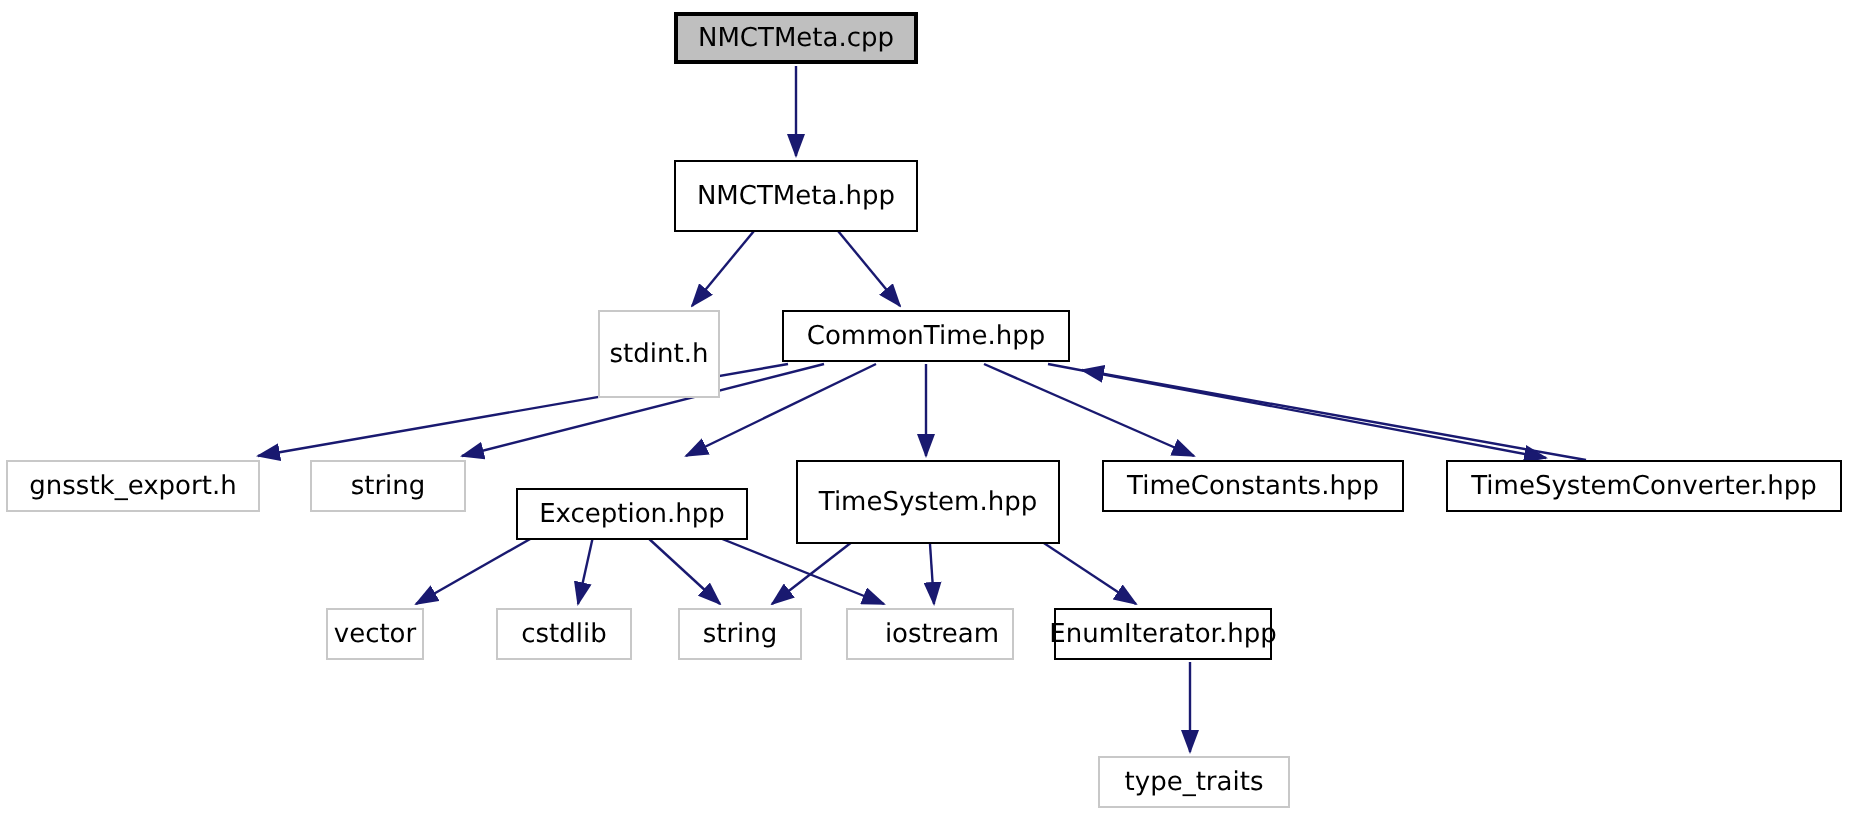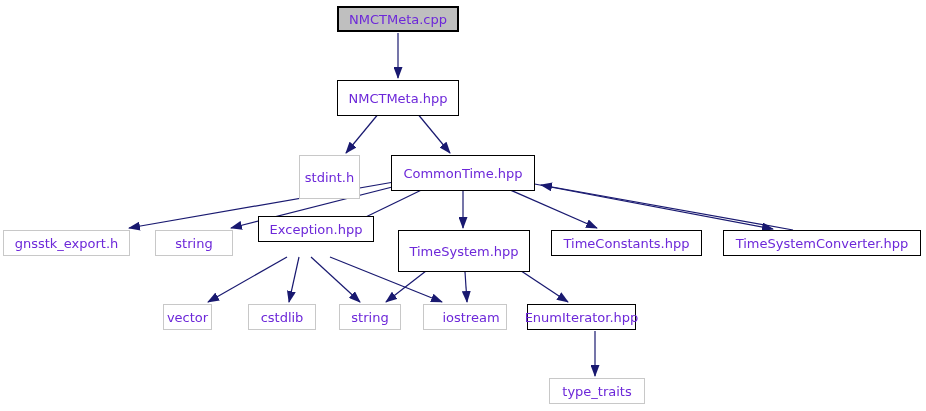--- a/index.html
+++ b/index.html
@@ -19,21 +19,21 @@
     position: absolute;
     left: 0;
     top: 0;
     width: 926px;
     height: 411px;
   }
   .node {
     position: absolute;
     box-sizing: border-box;
     background: #ffffff;
-    color: #6d28d9;
+    color: #000000;
     font-size: 13px;
     text-align: center;
     display: flex;
     align-items: center;
     justify-content: center;
     white-space: nowrap;
     z-index: 2;
   }
   .node.internal {
     border: 1.5px solid #000000;
@@ -73,24 +73,24 @@
       <line x1="330" y1="257" x2="442" y2="302" stroke="#191970" stroke-width="1.2" marker-end="url(#arrowhead)"></line>
       <line x1="444" y1="257" x2="386" y2="302" stroke="#191970" stroke-width="1.2" marker-end="url(#arrowhead)"></line>
       <line x1="464" y1="257" x2="467" y2="302" stroke="#191970" stroke-width="1.2" marker-end="url(#arrowhead)"></line>
       <line x1="500" y1="257" x2="568" y2="302" stroke="#191970" stroke-width="1.2" marker-end="url(#arrowhead)"></line>
       <line x1="595" y1="331" x2="595" y2="376" stroke="#191970" stroke-width="1.2" marker-end="url(#arrowhead)"></line>
     </svg>
   <div id="node-layer">
       <div class="node root" style="left: 337px; top: 6px; width: 122px; height: 26px;">NMCTMeta.cpp</div>
       <div class="node internal" style="left: 337px; top: 80px; width: 122px; height: 36px;">NMCTMeta.hpp</div>
       <div class="node external" style="left: 299px; top: 155px; width: 61px; height: 44px;">stdint.h</div>
-      <div class="node internal" style="left: 391px; top: 155px; width: 144px; height: 36px;">CommonTime.hpp</div>
+      <div class="node internal" style="left: 391px; top: 155px; width: 144px; height: 26px;">CommonTime.hpp</div>
       <div class="node external" style="left: 3px; top: 230px; width: 127px; height: 26px;">gnsstk_export.h</div>
       <div class="node external" style="left: 155px; top: 230px; width: 78px; height: 26px;">string</div>
-      <div class="node internal" style="left: 258px; top: 216px; width: 116px; height: 26px;">Exception.hpp</div>
+      <div class="node internal" style="left: 258px; top: 244px; width: 116px; height: 26px;">Exception.hpp</div>
       <div class="node internal" style="left: 398px; top: 230px; width: 132px; height: 42px;">TimeSystem.hpp</div>
       <div class="node internal" style="left: 551px; top: 230px; width: 151px; height: 26px;">TimeConstants.hpp</div>
       <div class="node internal" style="left: 723px; top: 230px; width: 198px; height: 26px;">TimeSystemConverter.hpp</div>
       <div class="node external" style="left: 163px; top: 304px; width: 49px; height: 26px;">vector</div>
       <div class="node external" style="left: 248px; top: 304px; width: 68px; height: 26px;">cstdlib</div>
       <div class="node external" style="left: 339px; top: 304px; width: 62px; height: 26px;">string</div>
       <div class="node external" style="left: 423px; top: 304px; width: 84px; height: 26px; padding-left: 12px;">iostream</div>
       <div class="node internal" style="left: 527px; top: 304px; width: 109px; height: 26px;">EnumIterator.hpp</div>
       <div class="node external" style="left: 549px; top: 378px; width: 96px; height: 26px;">type_traits</div>
     </div>

